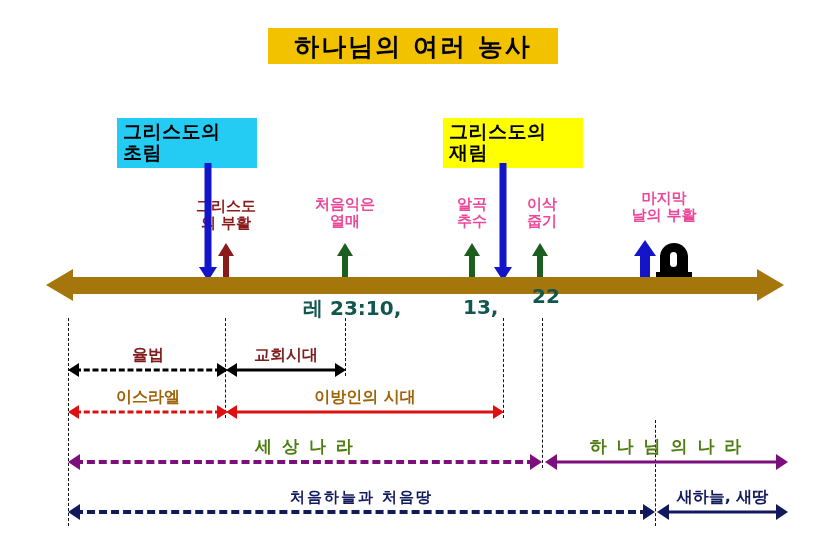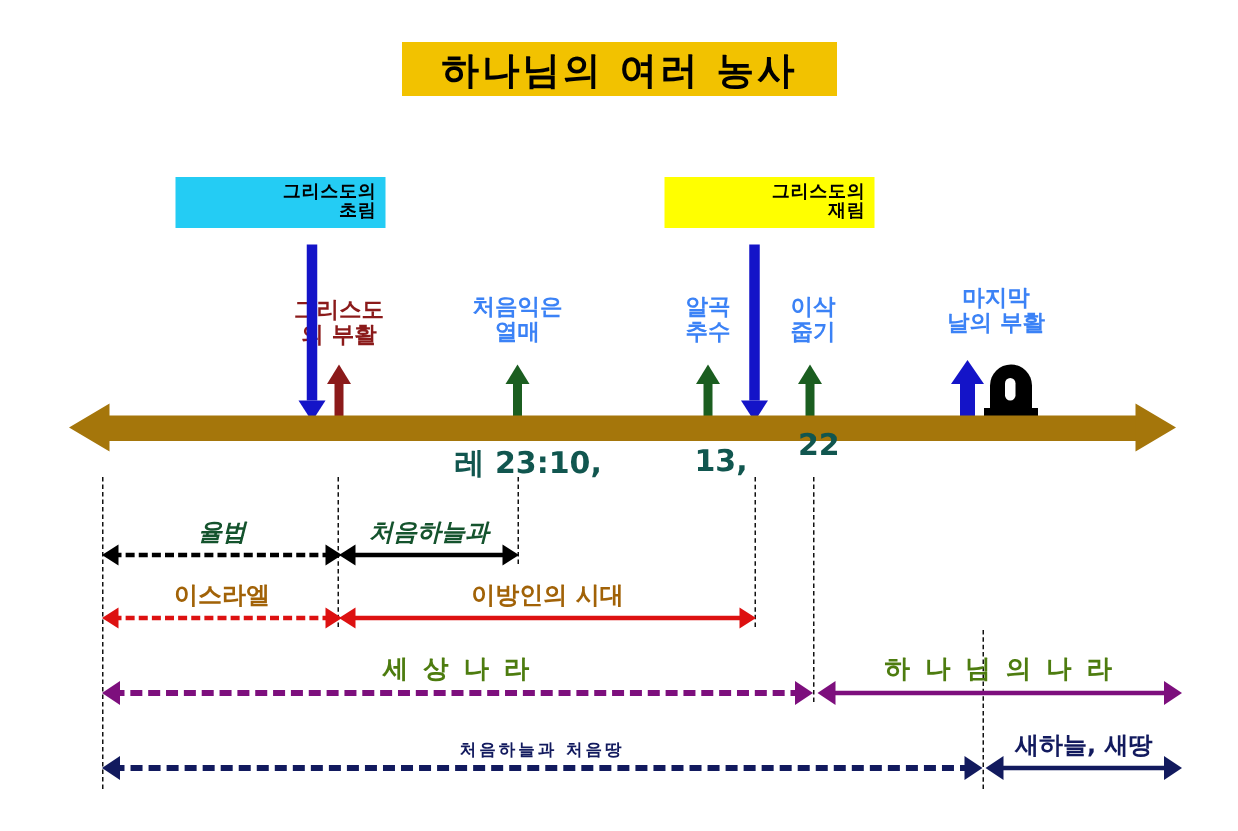--- a/index.html
+++ b/index.html
@@ -32,22 +32,22 @@
   #title-text {
     font-size: 25px;
     font-weight: bold;
     color: #000000;
     letter-spacing: 2px;
     white-space: nowrap;
   }
 
   
   .event-box {
-    text-align: right;
-    font-size: 12px;
+    text-align: left;
+    font-size: 19px;
     font-weight: bold;
     color: #000000;
     line-height: 1.12;
     padding: 3px 6px 4px 6px;
     letter-spacing: 0.5px;
   }
   #box-first-coming {
     left: 117px; top: 118px;
     width: 128px;
     background: #24ccf4;
@@ -57,21 +57,21 @@
     width: 128px;
     background: #ffff00;
   }
 
   
   .tl-label {
     text-align: center;
     font-size: 15px;
     font-weight: bold;
     line-height: 1.1;
-    color: #3b82f6;
+    color: #ec4899;
     white-space: nowrap;
   }
 
   #lbl-resurrection { left: 178px; top: 198px; width: 96px; color: #8b1a1a; }
   #lbl-firstfruits  { left: 297px; top: 196px; width: 96px; }
   #lbl-harvest      { left: 436px; top: 196px; width: 72px; }
   #lbl-gleaning     { left: 508px; top: 196px; width: 68px; }
   #lbl-lastday      { left: 604px; top: 190px; width: 120px; }
 
   
@@ -203,42 +203,42 @@
     font-weight: bold;
     white-space: nowrap;
     line-height: 1;
   }
 
   
   .span-black .line { border-top: 3px solid #000000; }
   .span-black.dashed .line { border-top: 3px dashed #000000; }
   .span-black .cap.left  { border-top: 7px solid transparent; border-bottom: 7px solid transparent; border-right: 11px solid #000000; }
   .span-black .cap.right { border-top: 7px solid transparent; border-bottom: 7px solid transparent; border-left: 11px solid #000000; }
-  .span-black .caption { color: #14532d; font-style: italic; }
+  .span-black .caption { color: #7f1d1d; }
 
   
   .span-red .line { border-top: 3px solid #dd1111; }
   .span-red.dashed .line { border-top: 3px dashed #dd1111; }
   .span-red .cap.left  { border-top: 7px solid transparent; border-bottom: 7px solid transparent; border-right: 11px solid #dd1111; }
   .span-red .cap.right { border-top: 7px solid transparent; border-bottom: 7px solid transparent; border-left: 11px solid #dd1111; }
   .span-red .caption { color: #a16207; }
 
   
   .span-purple .line { border-top: 3px solid #7d0f7d; }
   .span-purple.dashed .line { border-top: 4px dashed #7d0f7d; }
   .span-purple .cap.left  { border-top: 8px solid transparent; border-bottom: 8px solid transparent; border-right: 12px solid #7d0f7d; }
   .span-purple .cap.right { border-top: 8px solid transparent; border-bottom: 8px solid transparent; border-left: 12px solid #7d0f7d; }
   .span-purple .caption { color: #4d7c0f; font-size: 17px; letter-spacing: 2px; }
 
   
   .span-navy .line { border-top: 3px solid #121a5e; }
   .span-navy.dashed .line { border-top: 4px dashed #121a5e; }
   .span-navy .cap.left  { border-top: 8px solid transparent; border-bottom: 8px solid transparent; border-right: 12px solid #121a5e; }
   .span-navy .cap.right { border-top: 8px solid transparent; border-bottom: 8px solid transparent; border-left: 12px solid #121a5e; }
-  .span-navy .caption { color: #121a5e; font-size: 11px; letter-spacing: 2px; }
+  .span-navy .caption { color: #121a5e; font-size: 15px; letter-spacing: 2px; }
 
   .span-purple.narrow .caption,
   .span-navy.narrow .caption { letter-spacing: 0px; font-size: 16px; }
 </style>
 </head>
 <body>
 
 <div id="stage">
 
   <div class="abs" id="title-banner">
@@ -335,21 +335,21 @@
   <div class="abs guide" style="left:655px; top:420px; height:106px;"></div>
 
   <div class="abs span span-black dashed" style="left:68px; top:370px; width:160px;">
     <div class="caption">율법</div>
     <div class="line"></div>
     <div class="cap left"></div>
     <div class="cap right"></div>
   </div>
 
   <div class="abs span span-black" style="left:226px; top:370px; width:120px;">
-    <div class="caption">처음하늘과</div>
+    <div class="caption">교회시대</div>
     <div class="line"></div>
     <div class="cap left"></div>
     <div class="cap right"></div>
   </div>
 
   <div class="abs span span-red dashed" style="left:68px; top:412px; width:160px;">
     <div class="caption">이스라엘</div>
     <div class="line"></div>
     <div class="cap left"></div>
     <div class="cap right"></div>

